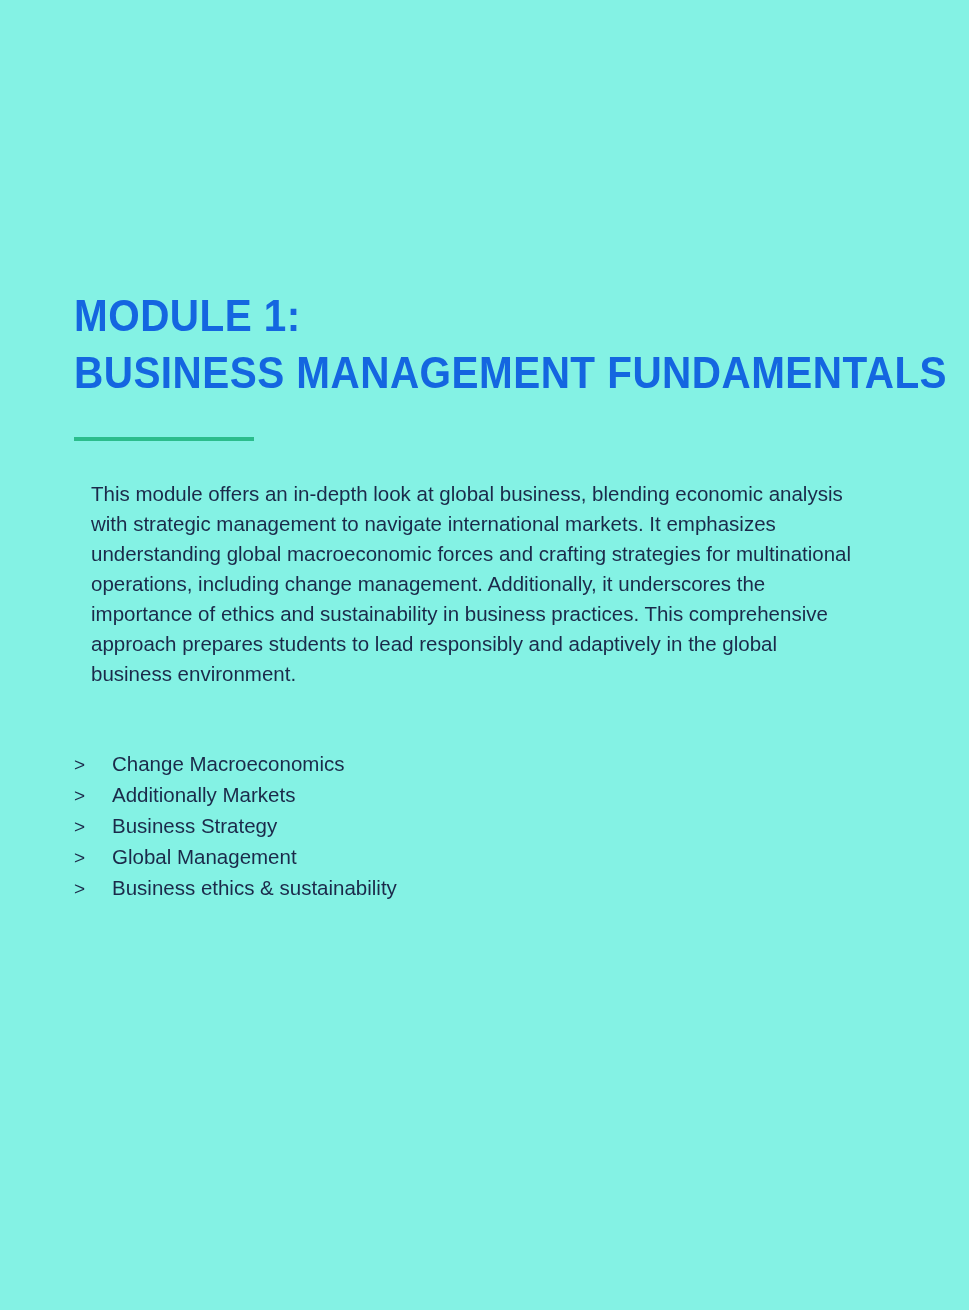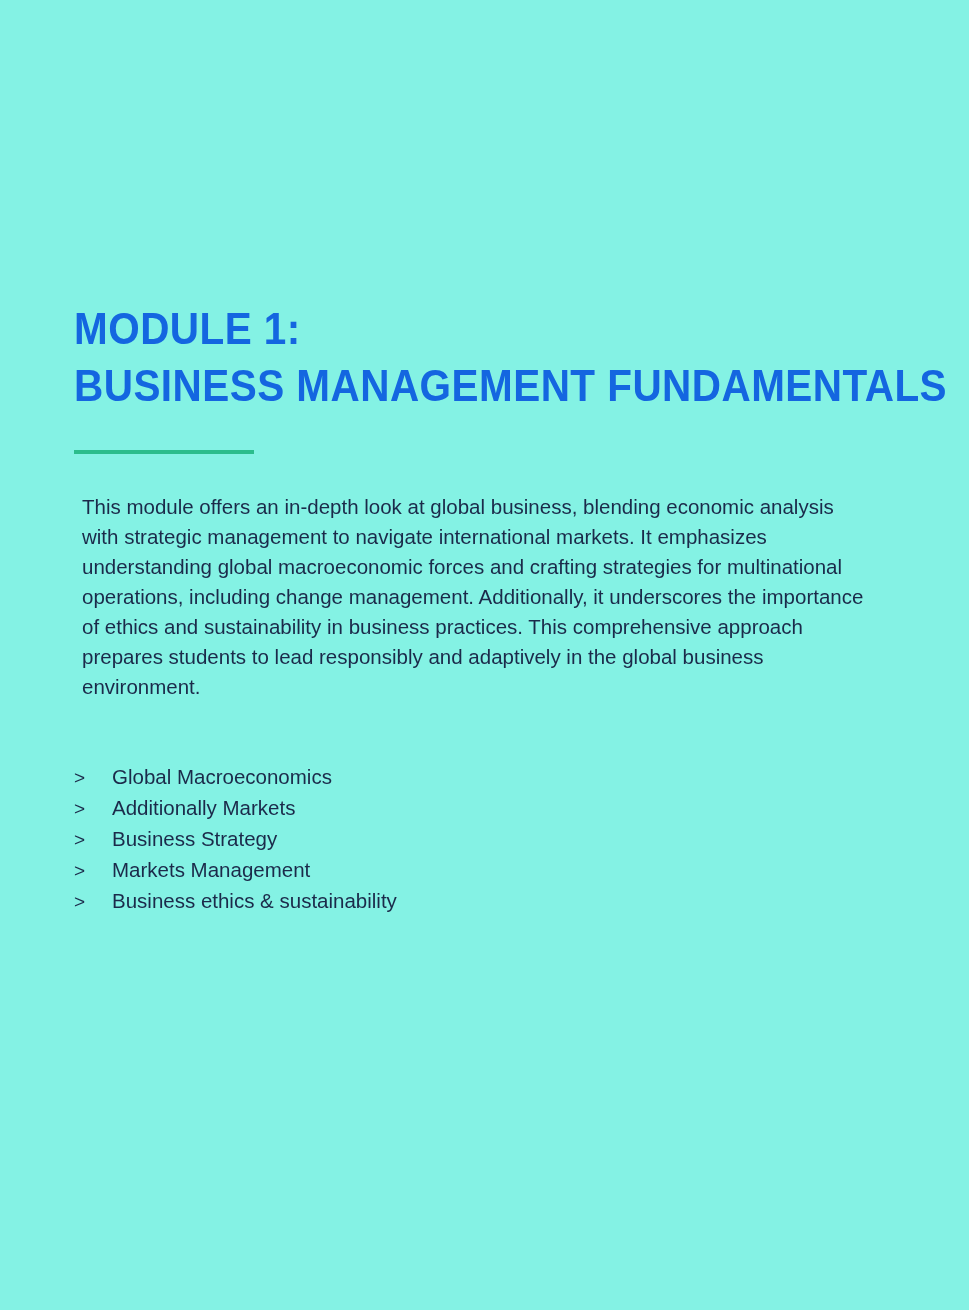--- a/index.html
+++ b/index.html
@@ -15,21 +15,21 @@
   }
   .page {
     position: relative;
     width: 969px;
     height: 1310px;
     box-sizing: border-box;
   }
   .content {
     position: absolute;
     left: 74px;
-    top: 300px;
+    top: 287px;
     width: 820px;
   }
   .title-block {
     margin: 0;
     padding: 0;
   }
   .title-line {
     font-family: "Liberation Sans Narrow", "Liberation Sans", sans-serif;
     font-weight: bold;
     font-size: 44px;
@@ -48,21 +48,21 @@
     margin-top: 36px;
     margin-bottom: 38px;
   }
   .description {
     font-size: 20.5px;
     line-height: 30px;
     color: #1b2a4a;
     max-width: 800px;
   }
   .description p {
-    margin: 8px;
+    margin: 17px;
   }
   .topics {
     margin-top: 60px;
     list-style: none;
     padding: 0;
   }
   .topic-item {
     display: flex;
     align-items: baseline;
     font-size: 20.5px;
@@ -93,33 +93,33 @@
 
     <div class="rule"></div>
 
     <div class="description">
       <p>This module offers an in-depth look at global business, blending economic analysis with strategic management to navigate international markets. It emphasizes understanding global macroeconomic forces and crafting strategies for multinational operations, including change management. Additionally, it underscores the importance of ethics and sustainability in business practices. This comprehensive approach prepares students to lead responsibly and adaptively in the global business environment.</p>
     </div>
 
     <ul class="topics">
       <li class="topic-item">
         <span class="topic-marker">&gt;</span>
-        <span class="topic-label">Global Macroeconomics</span>
+        <span class="topic-label">Change Macroeconomics</span>
       </li>
       <li class="topic-item">
         <span class="topic-marker">&gt;</span>
         <span class="topic-label">Additionally Markets</span>
       </li>
       <li class="topic-item">
         <span class="topic-marker">&gt;</span>
         <span class="topic-label">Business Strategy</span>
       </li>
       <li class="topic-item">
         <span class="topic-marker">&gt;</span>
-        <span class="topic-label">Markets Management</span>
+        <span class="topic-label">Global Management</span>
       </li>
       <li class="topic-item">
         <span class="topic-marker">&gt;</span>
         <span class="topic-label">Business ethics &amp; sustainability</span>
       </li>
     </ul>
 
   </div>
 </div>
 

